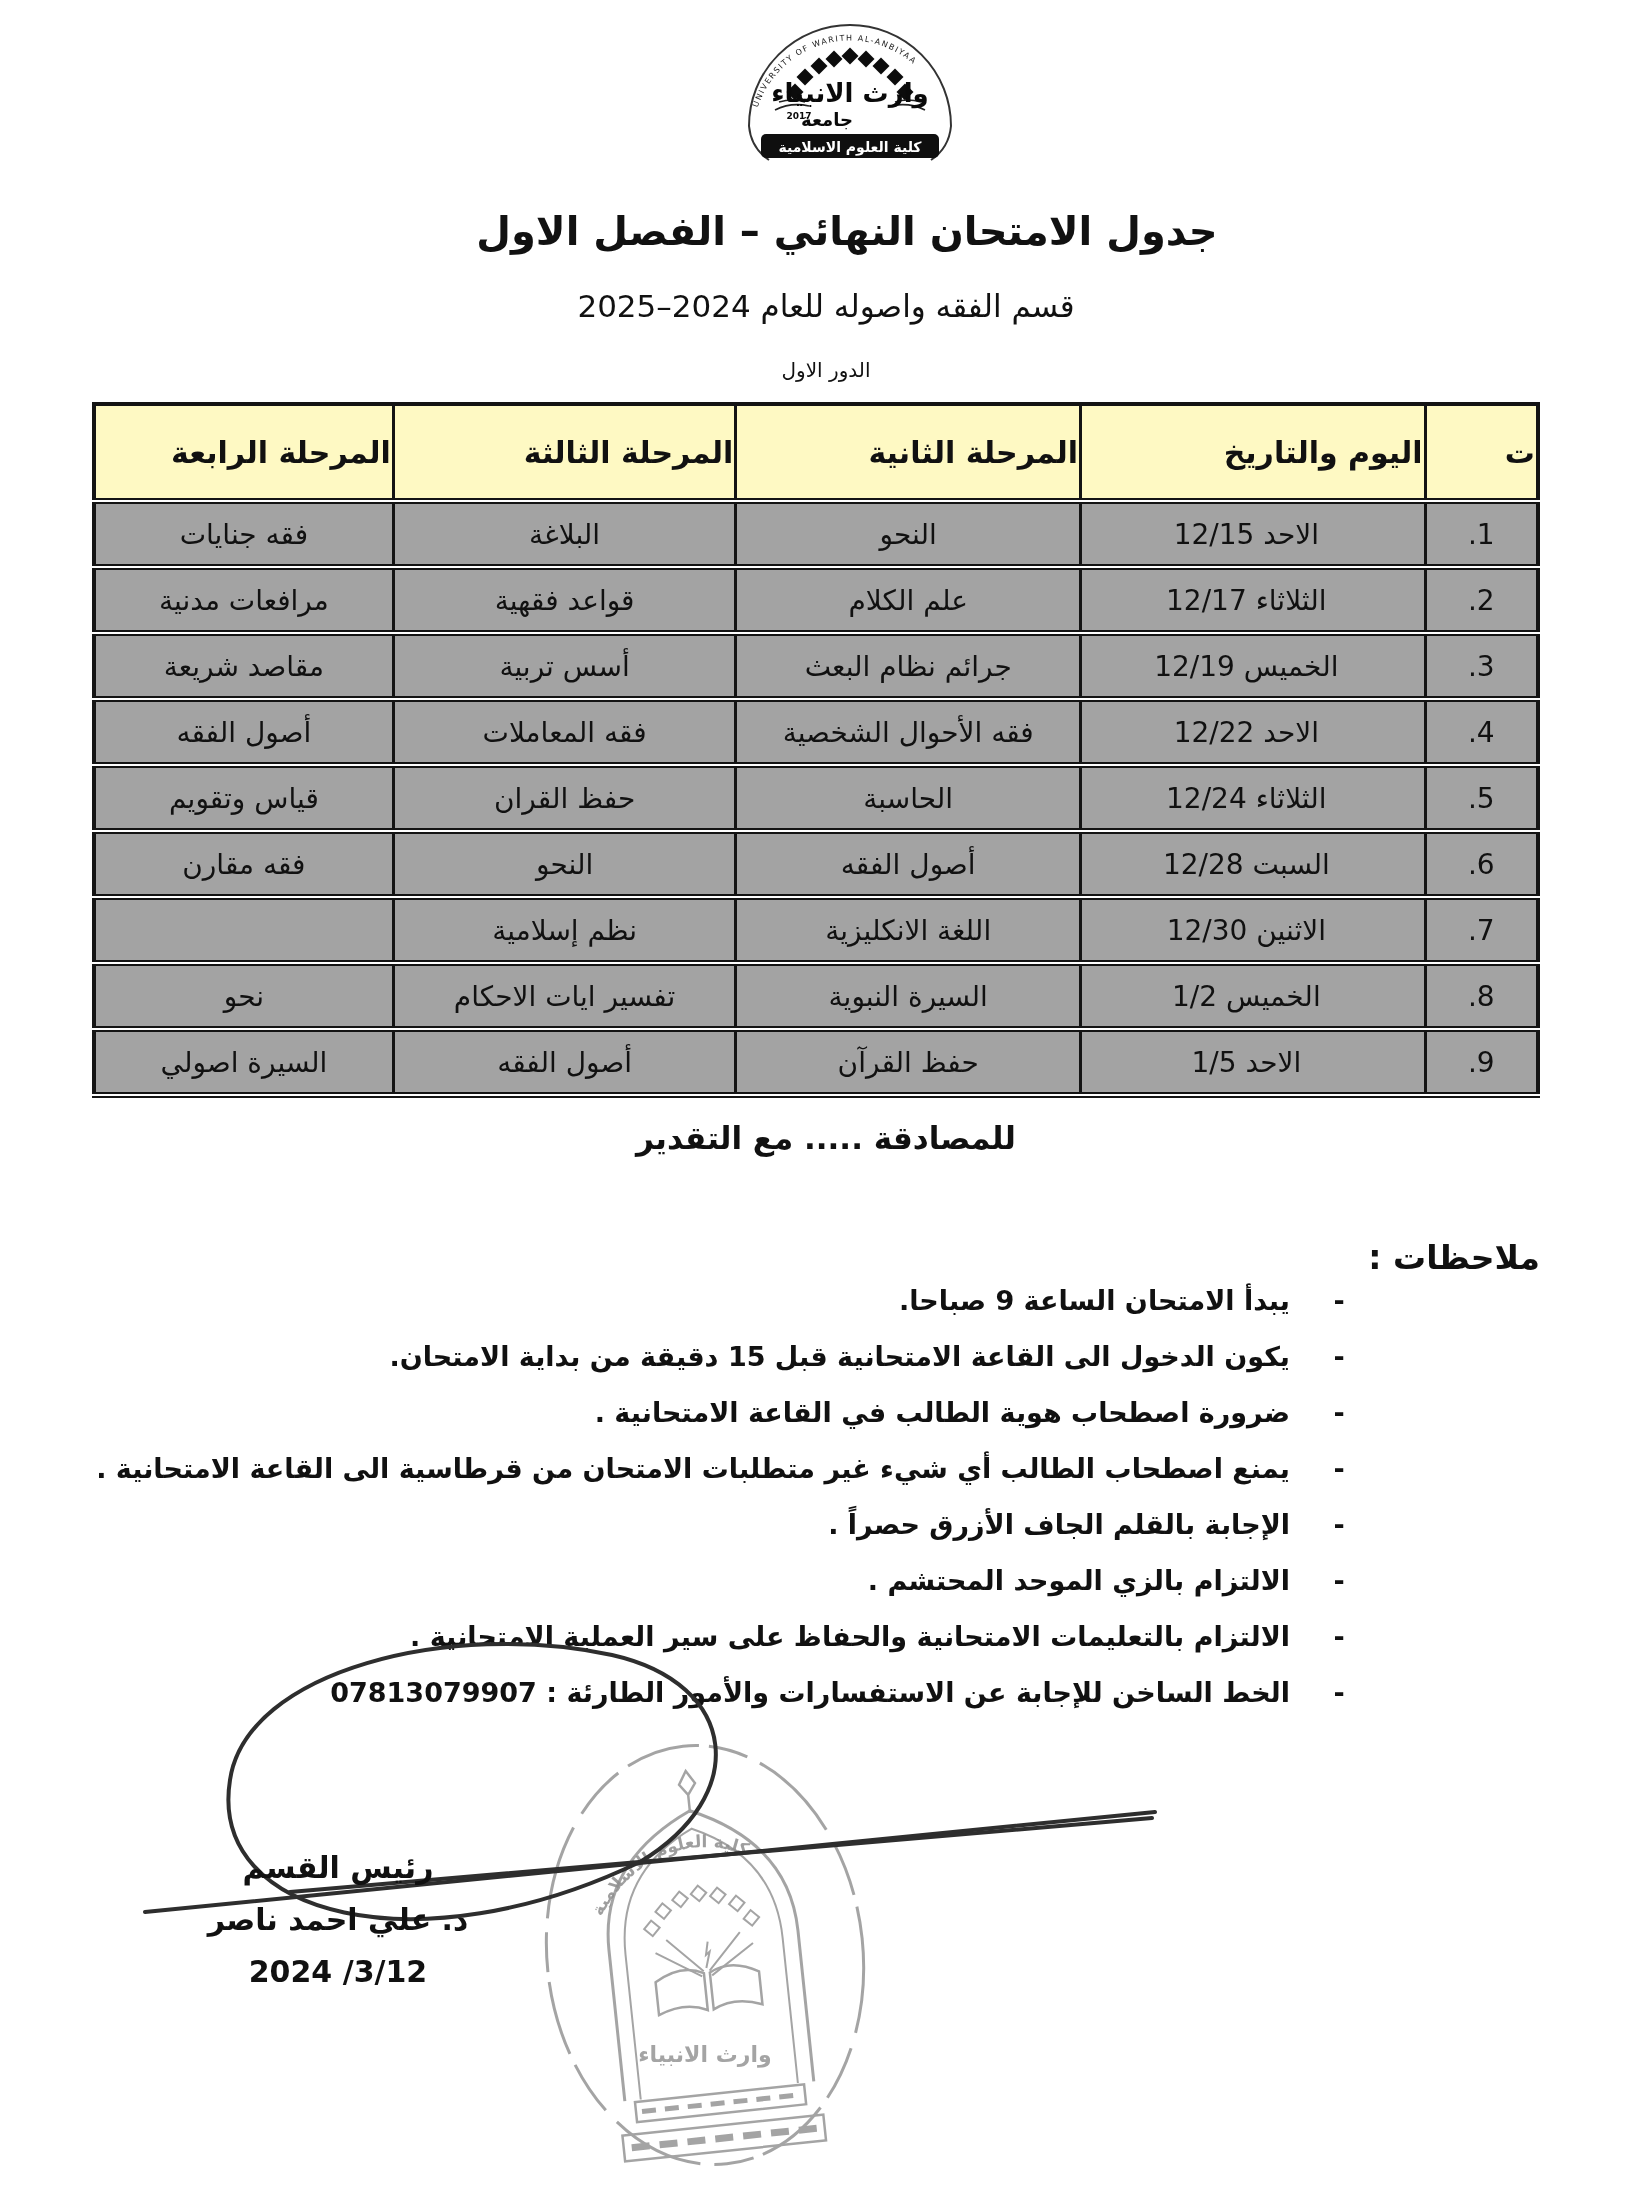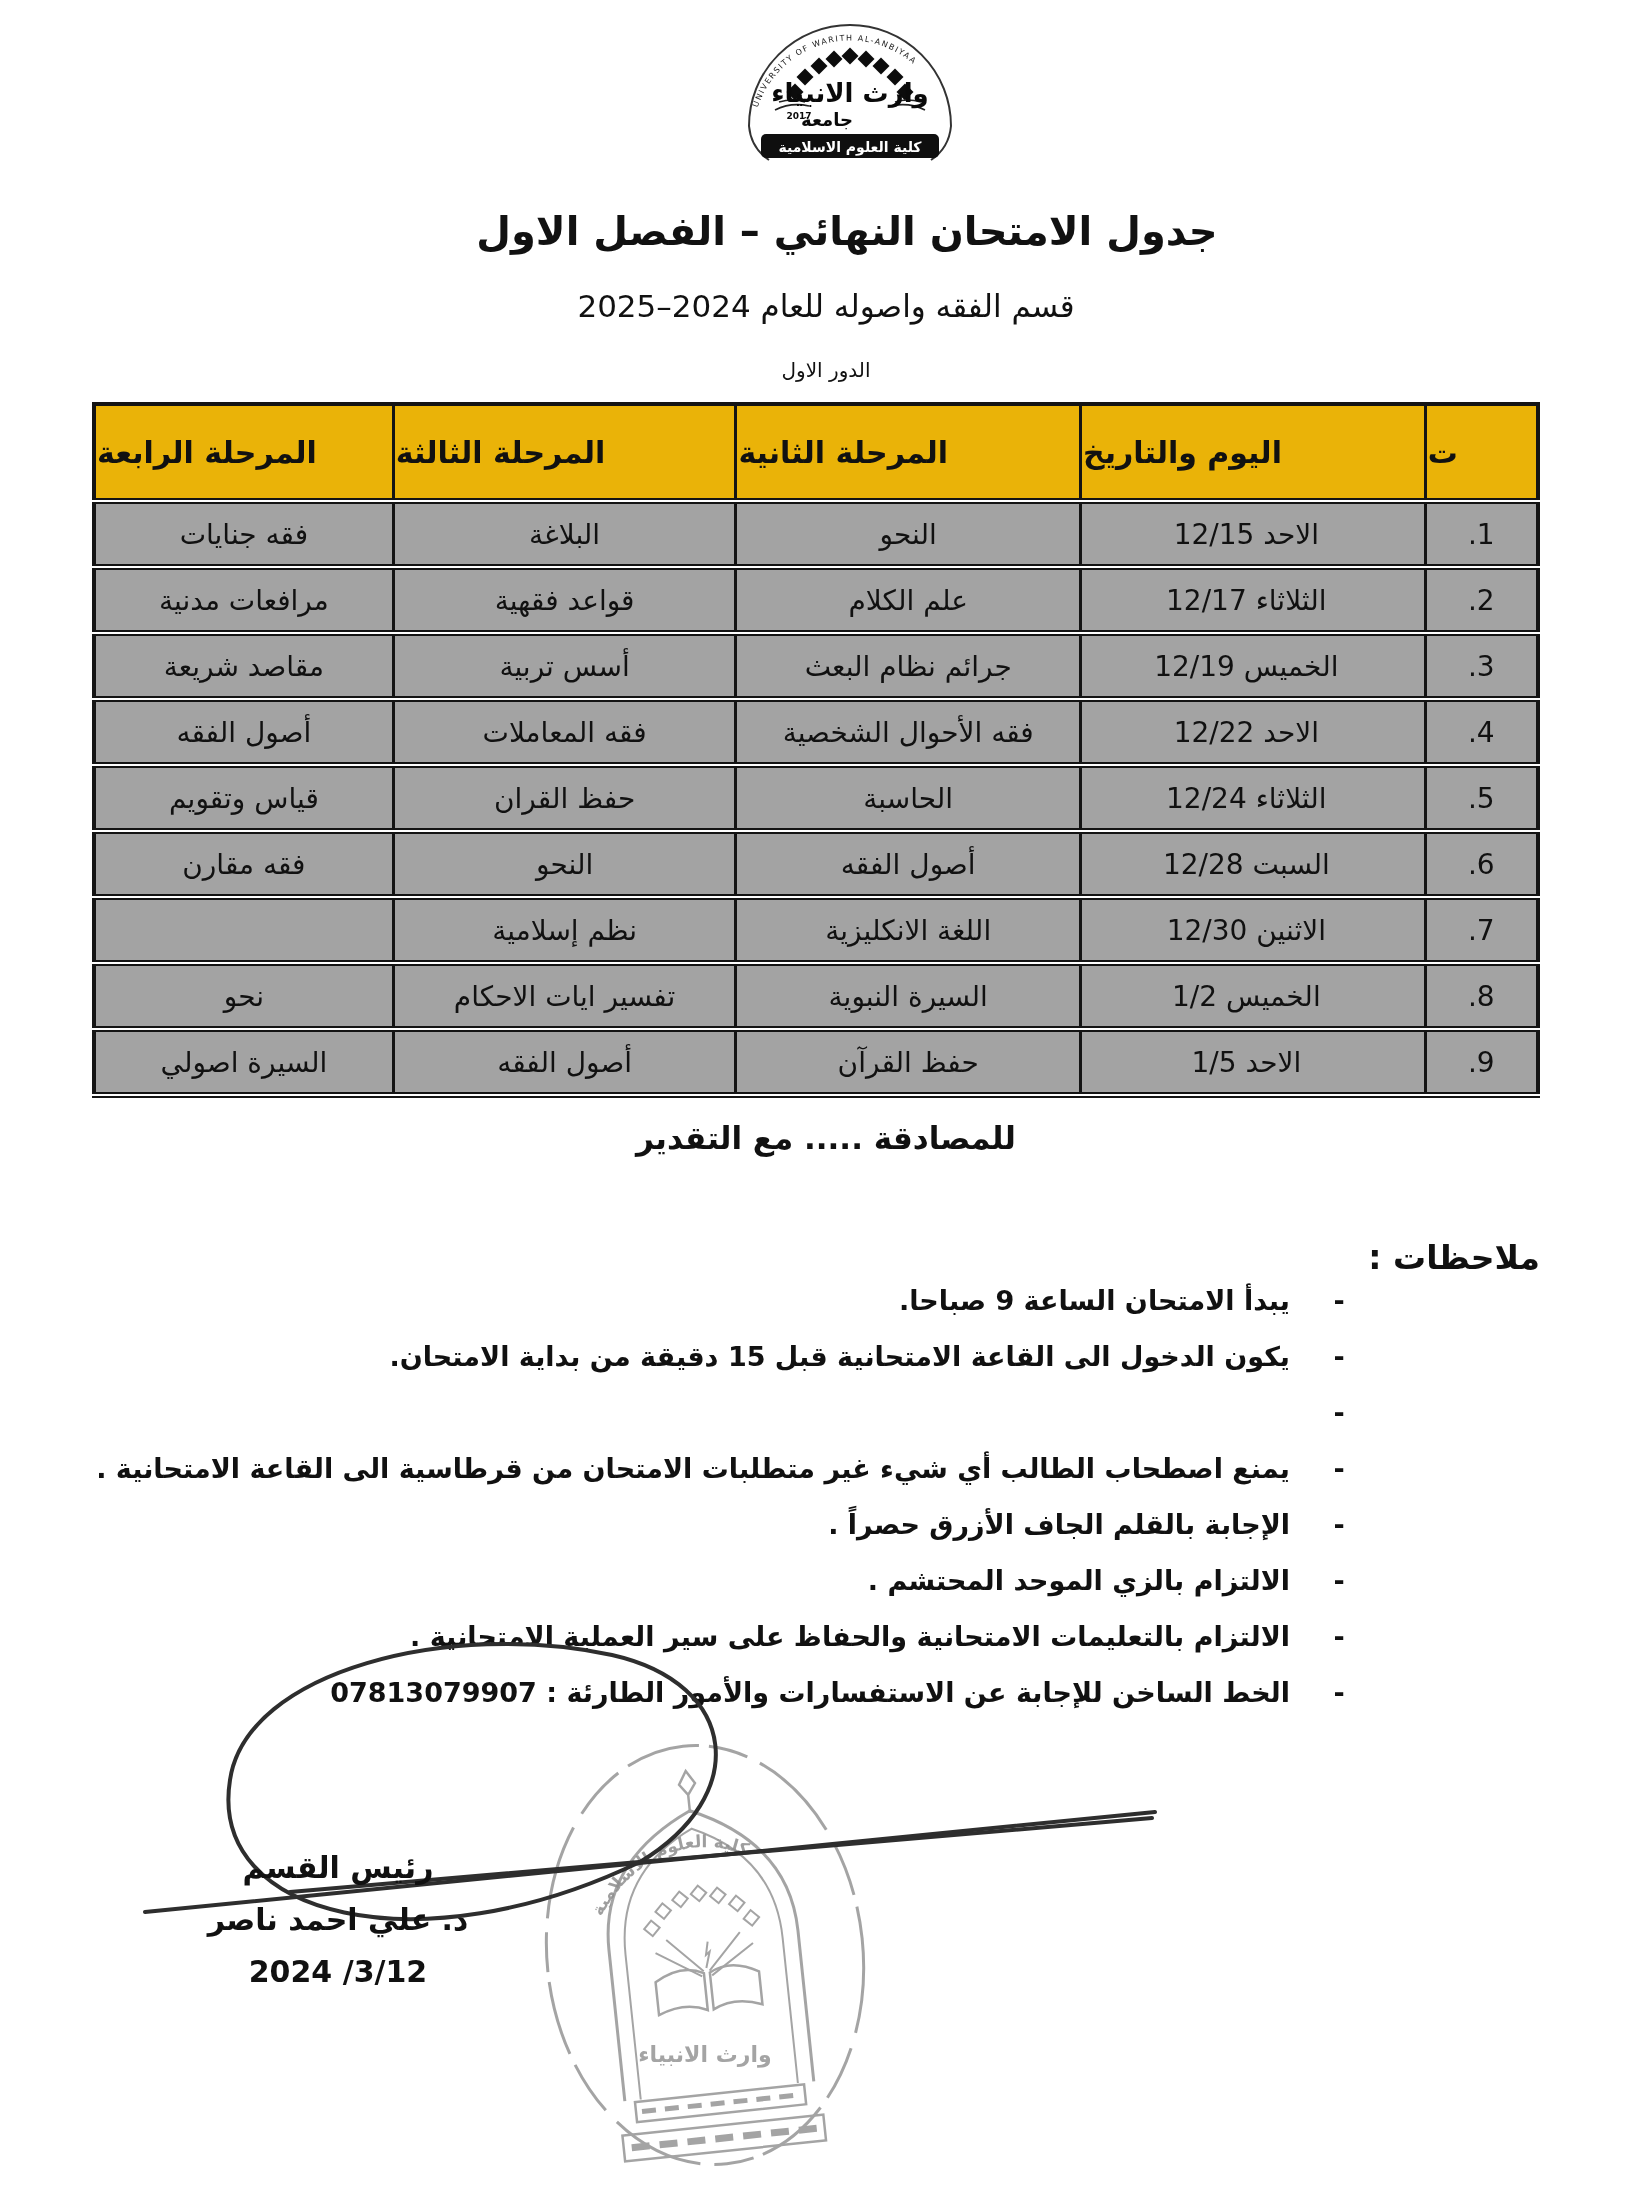--- a/index.html
+++ b/index.html
@@ -12,21 +12,21 @@
   .doc-title{top:208px;font-size:40px;font-weight:bold;letter-spacing:.5px;margin-left:21px;}
   .doc-subtitle{top:288px;font-size:31px;font-weight:500;}
   .doc-round{top:358px;font-size:20px;}
 
   
   table.exam{border-collapse:collapse;table-layout:fixed;
              position:absolute;left:92px;top:402px;width:1448px;
              border:4px solid #141414;}
   table.exam th,table.exam td{border:3px solid #141414;
              border-bottom:6px double #141414;overflow:hidden;}
-  table.exam th{height:90px;background:#eab308;font-size:30px;font-weight:bold;text-align:left;}
+  table.exam th{height:90px;background:#fef9c3;font-size:30px;font-weight:bold;text-align:right;}
   table.exam td{height:58px;font-size:28px;text-align:center;background:#a3a3a3;}
   td.c-no{text-align:center;}
   td.c-day{text-align:right;padding-right:14px;}
   .w-no{width:112px;} .w-day{width:342px;} .w-st2{width:342px;}
   .w-st3{width:340px;} .w-st4{width:297px;}
 
   
   .approval{top:1120px;font-size:31px;font-weight:bold;}
   .notes-heading{top:1238px;right:112px;font-size:33px;font-weight:bold;direction:rtl;text-align:right;}
   .notes-list{top:1286px;right:300px;width:1210px;direction:rtl;}
@@ -177,20 +177,21 @@
     <div class="note-item">
       <span class="note-bullet">-</span>
       <span class="note-text">يبدأ الامتحان الساعة 9 صباحا.</span>
     </div>
     <div class="note-item">
       <span class="note-bullet">-</span>
       <span class="note-text">يكون الدخول الى القاعة الامتحانية قبل 15 دقيقة من بداية الامتحان.</span>
     </div>
     <div class="note-item">
       <span class="note-bullet">-</span>
+      <span class="note-text">ضرورة اصطحاب هوية الطالب في القاعة الامتحانية .</span>
     </div>
     <div class="note-item">
       <span class="note-bullet">-</span>
       <span class="note-text">يمنع اصطحاب الطالب أي شيء غير متطلبات الامتحان من قرطاسية الى القاعة الامتحانية .</span>
     </div>
     <div class="note-item">
       <span class="note-bullet">-</span>
       <span class="note-text">الإجابة بالقلم الجاف الأزرق  حصراً .</span>
     </div>
     <div class="note-item">

